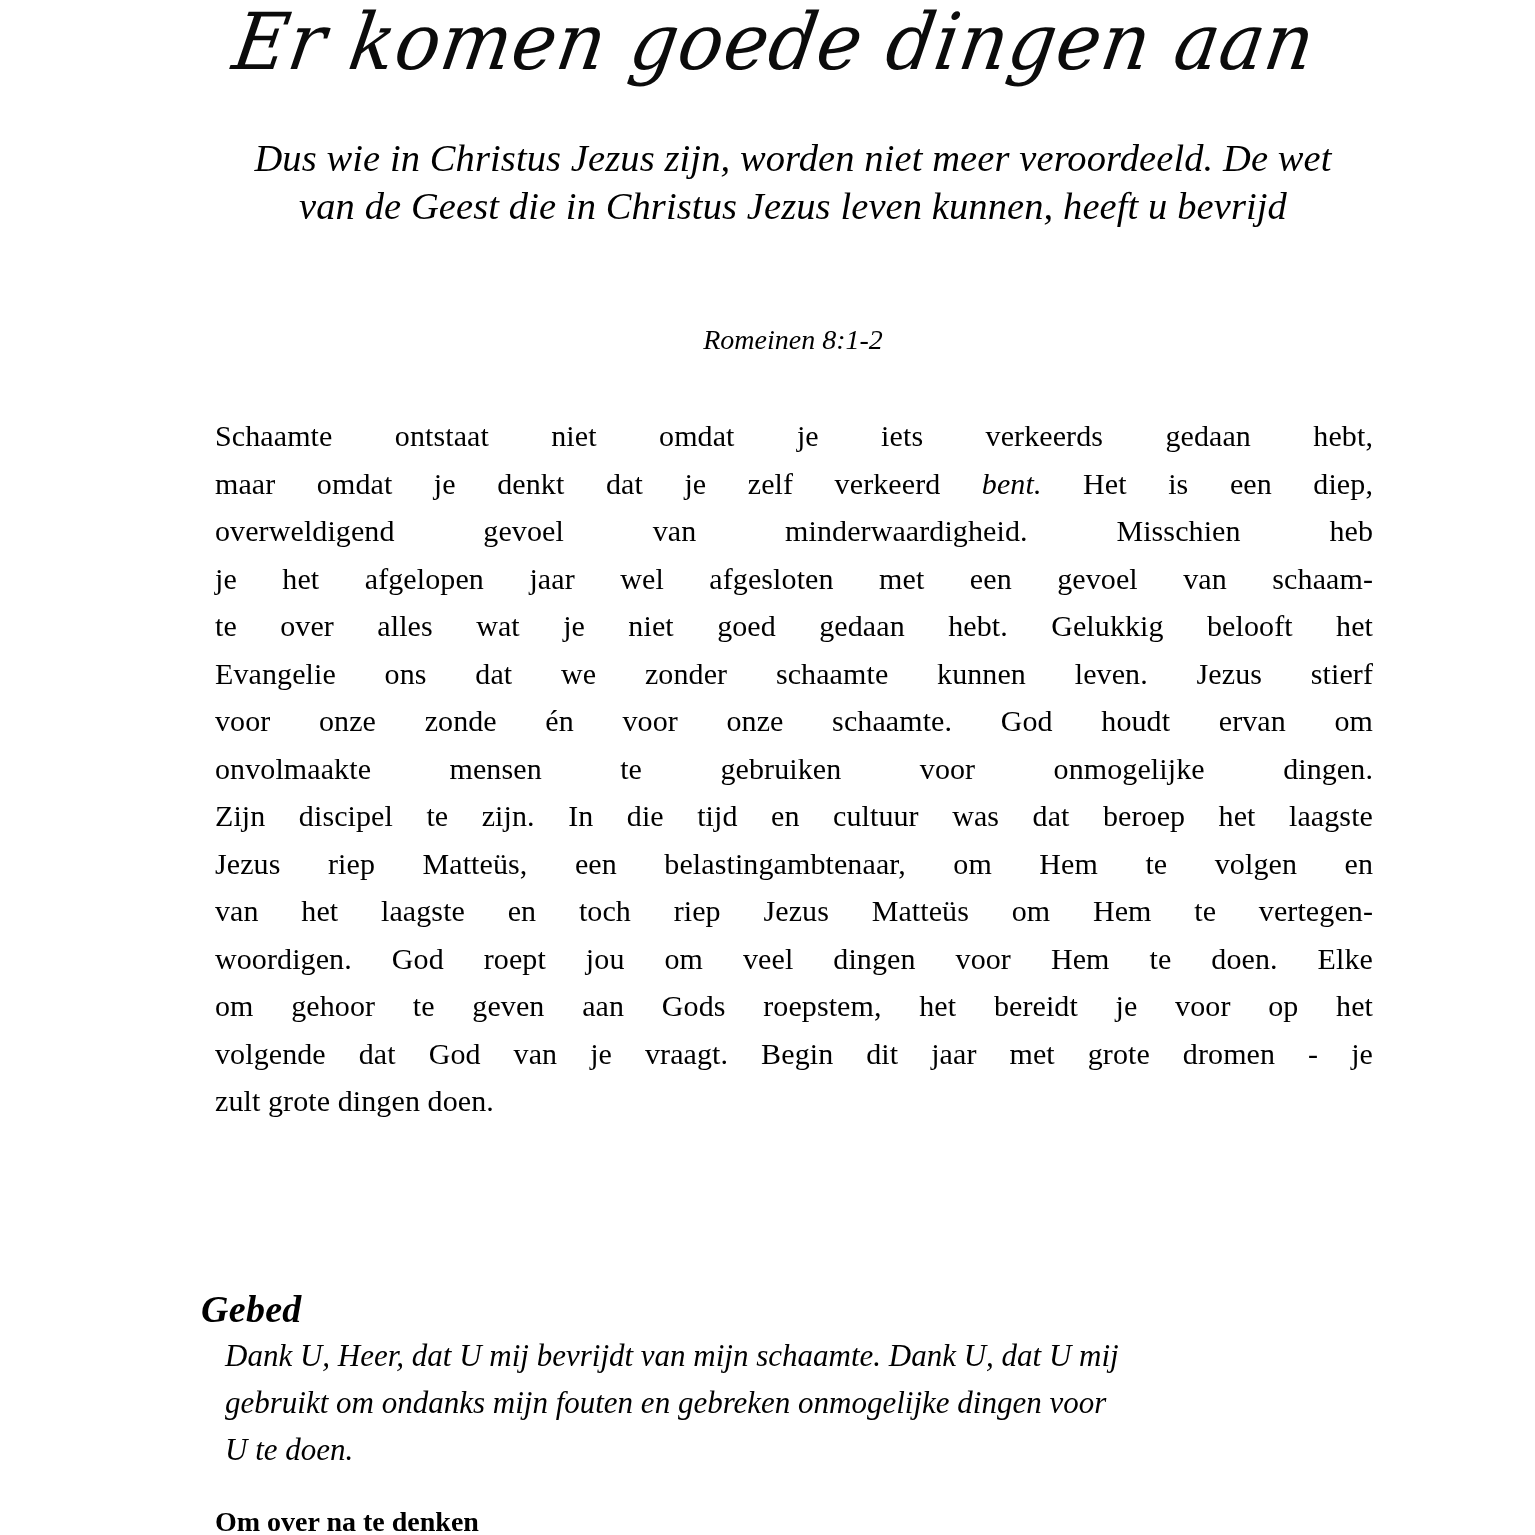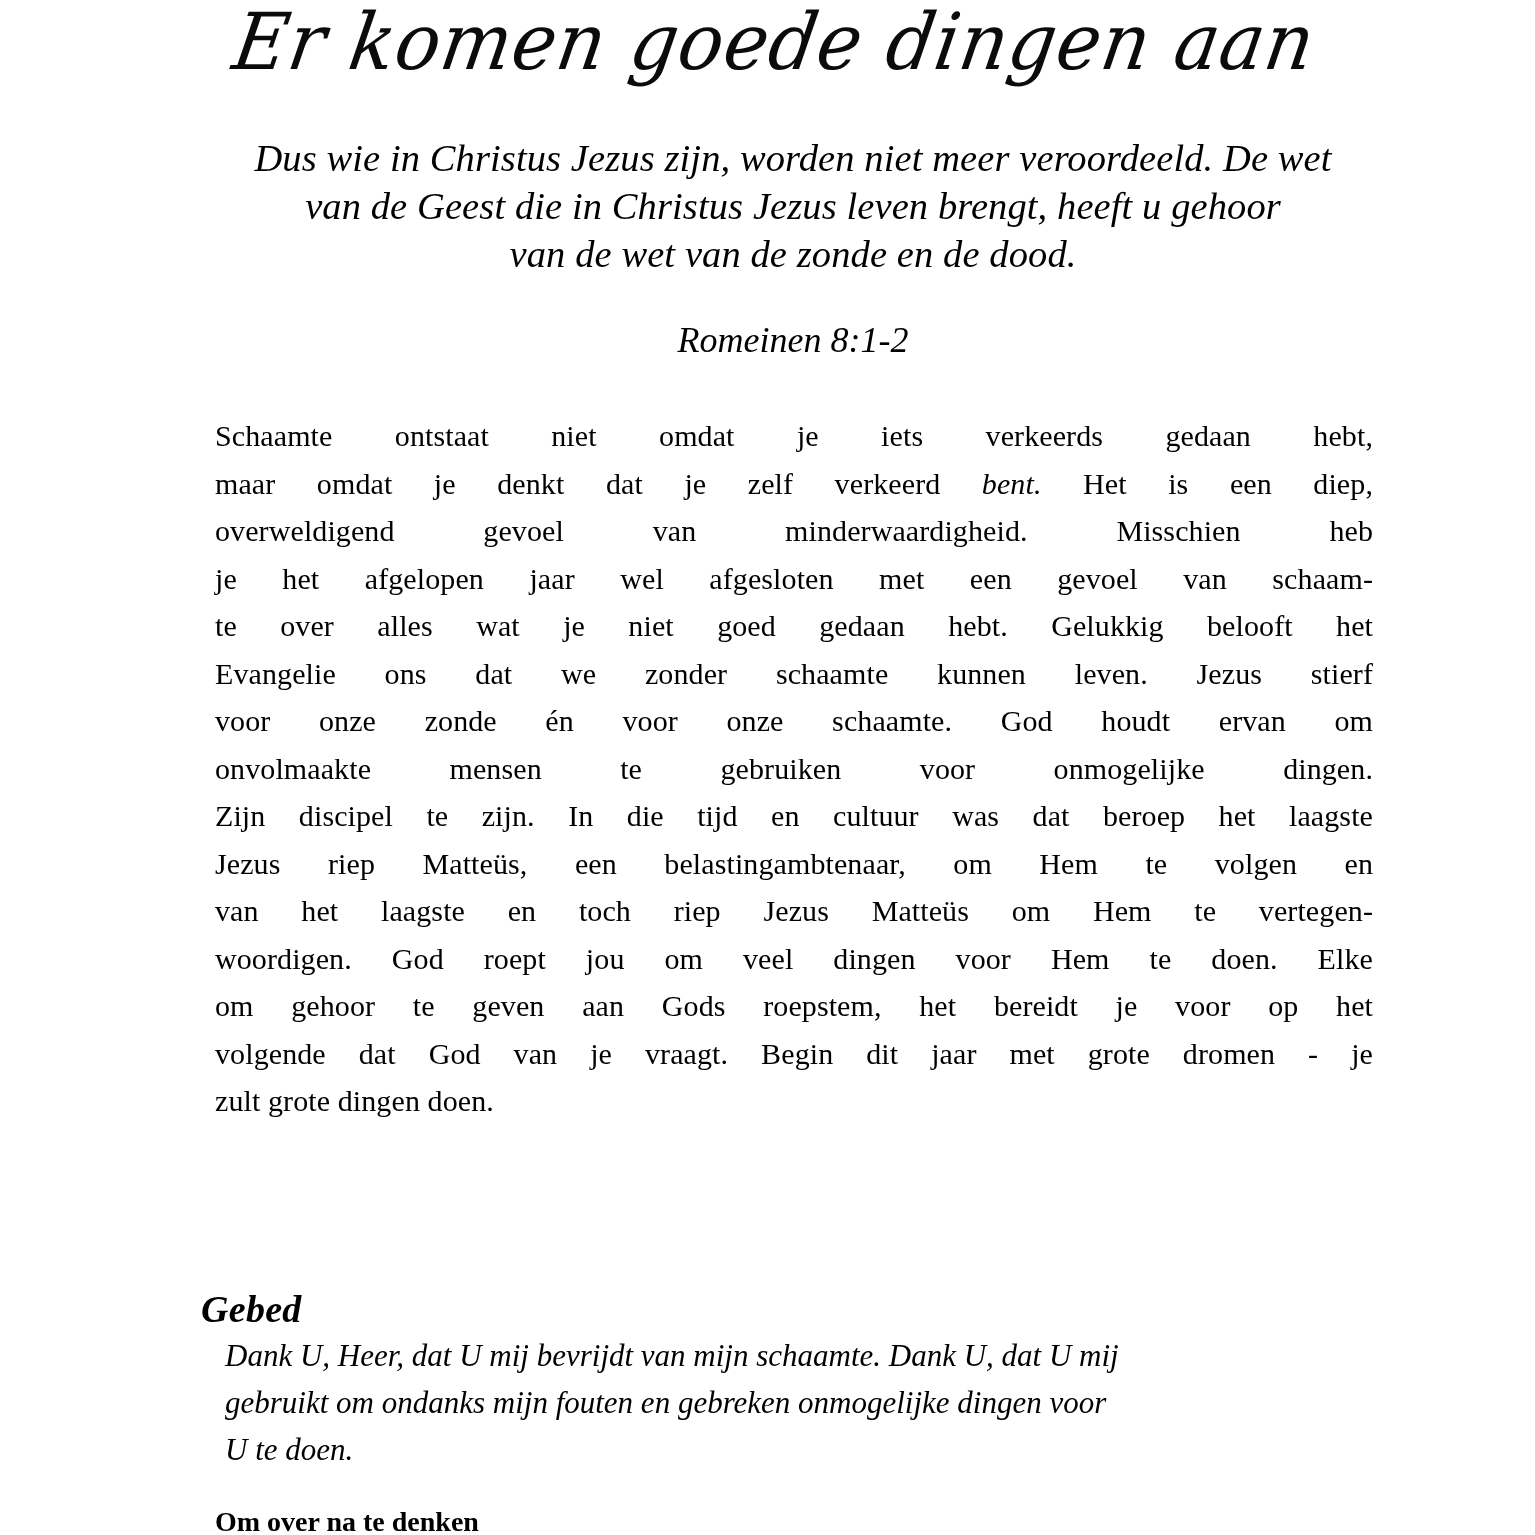--- a/index.html
+++ b/index.html
@@ -66,21 +66,21 @@
 
   
   .reference {
     position: absolute;
     left: 213px;
     top: 318px;
     width: 1160px;
     text-align: center;
     font-family: "Liberation Serif", serif;
     font-style: italic;
-    font-size: 36px;
+    font-size: 28px;
     line-height: 44px;
   }
 
   
   .body-text {
     position: absolute;
     left: 215px;
     top: 412px;
     width: 1158px;
     font-family: Liberation Serif, serif;
@@ -145,22 +145,21 @@
 <body>
 
 <div class="page">
 
   <div class="title-wrap">
     <span class="title">Er komen goede dingen aan</span>
   </div>
 
   <div class="quote">
     <span class="l">Dus wie in Christus Jezus zijn, worden niet meer veroordeeld. De wet</span>
-    <span class="l">van de Geest die in Christus Jezus leven brengt, heeft u gehoor</span>
-    <span class="l">van de wet van de zonde en de dood.</span>
+    <span class="l">van de Geest die in Christus Jezus leven kunnen, heeft u bevrijd</span>
   </div>
 
   <div class="reference">Romeinen 8:1-2</div>
 
   <div class="body-text" id="body-text">
       <span class="body-line">Schaamte ontstaat niet omdat je iets verkeerds gedaan hebt,</span>
       <span class="body-line">maar omdat je denkt dat je zelf verkeerd <span class="it">bent.</span> Het is een diep,</span>
       <span class="body-line">overweldigend gevoel van minderwaardigheid. Misschien heb</span>
       <span class="body-line">je het afgelopen jaar wel afgesloten met een gevoel van schaam-</span>
       <span class="body-line">te over alles wat je niet goed gedaan hebt. Gelukkig belooft het</span>

